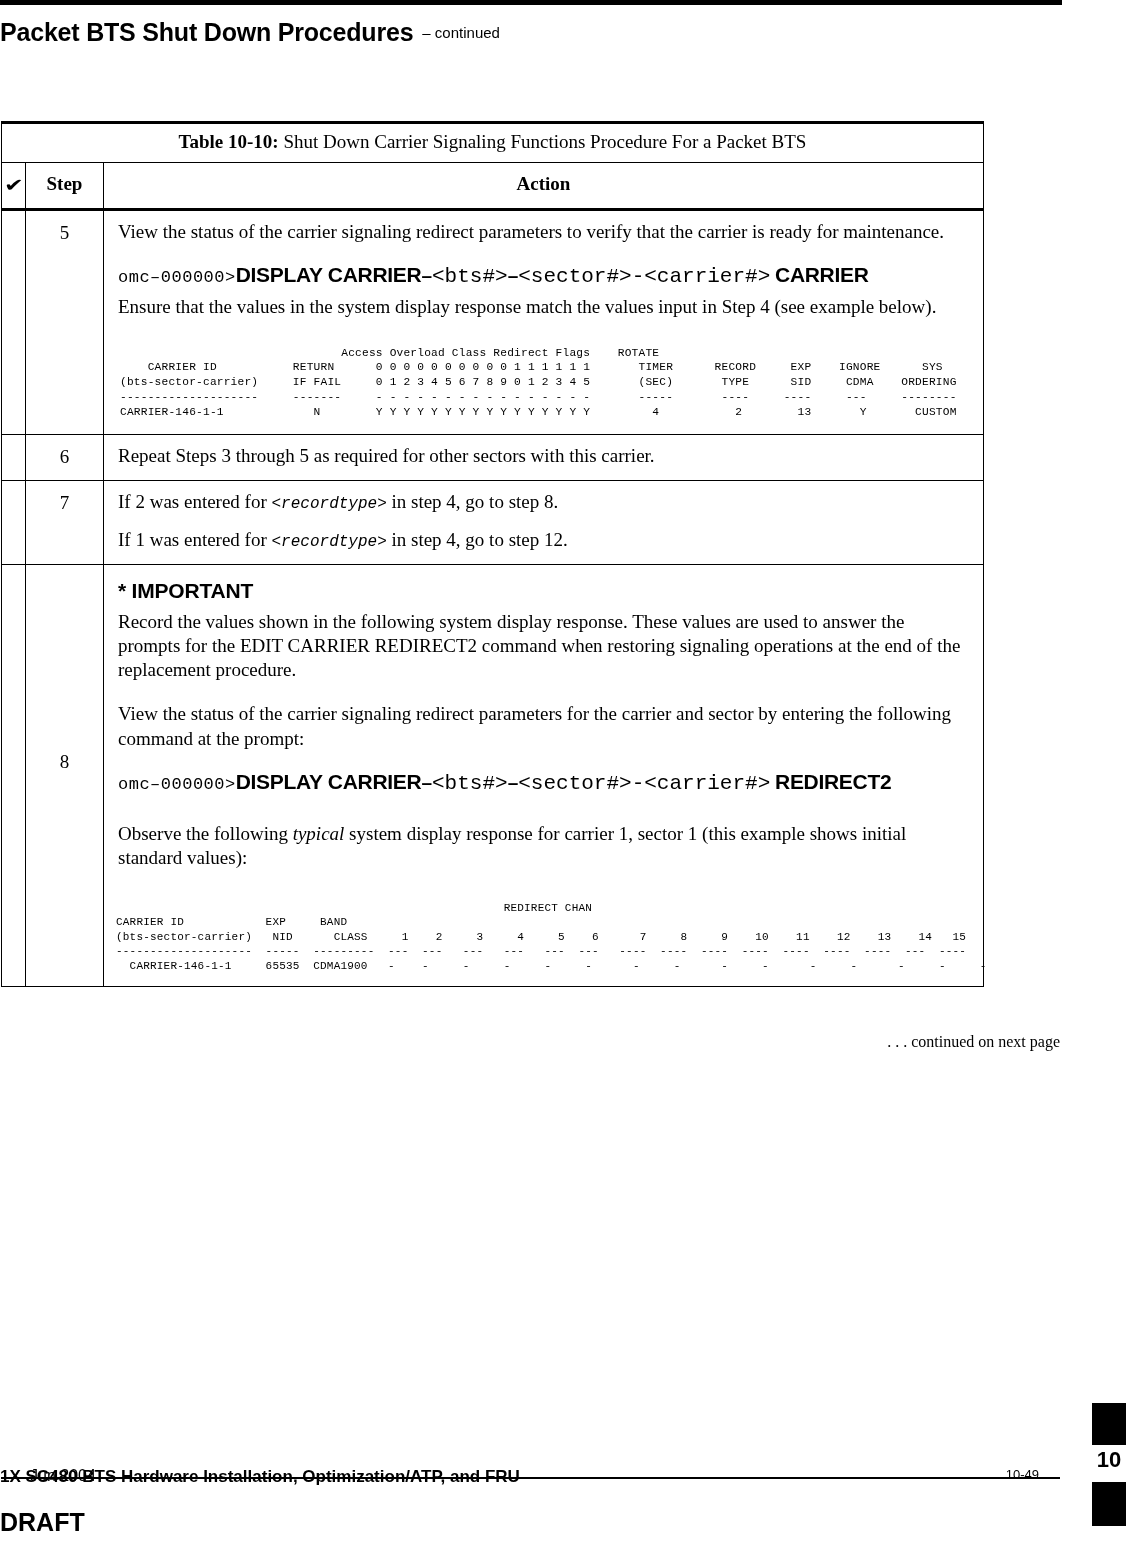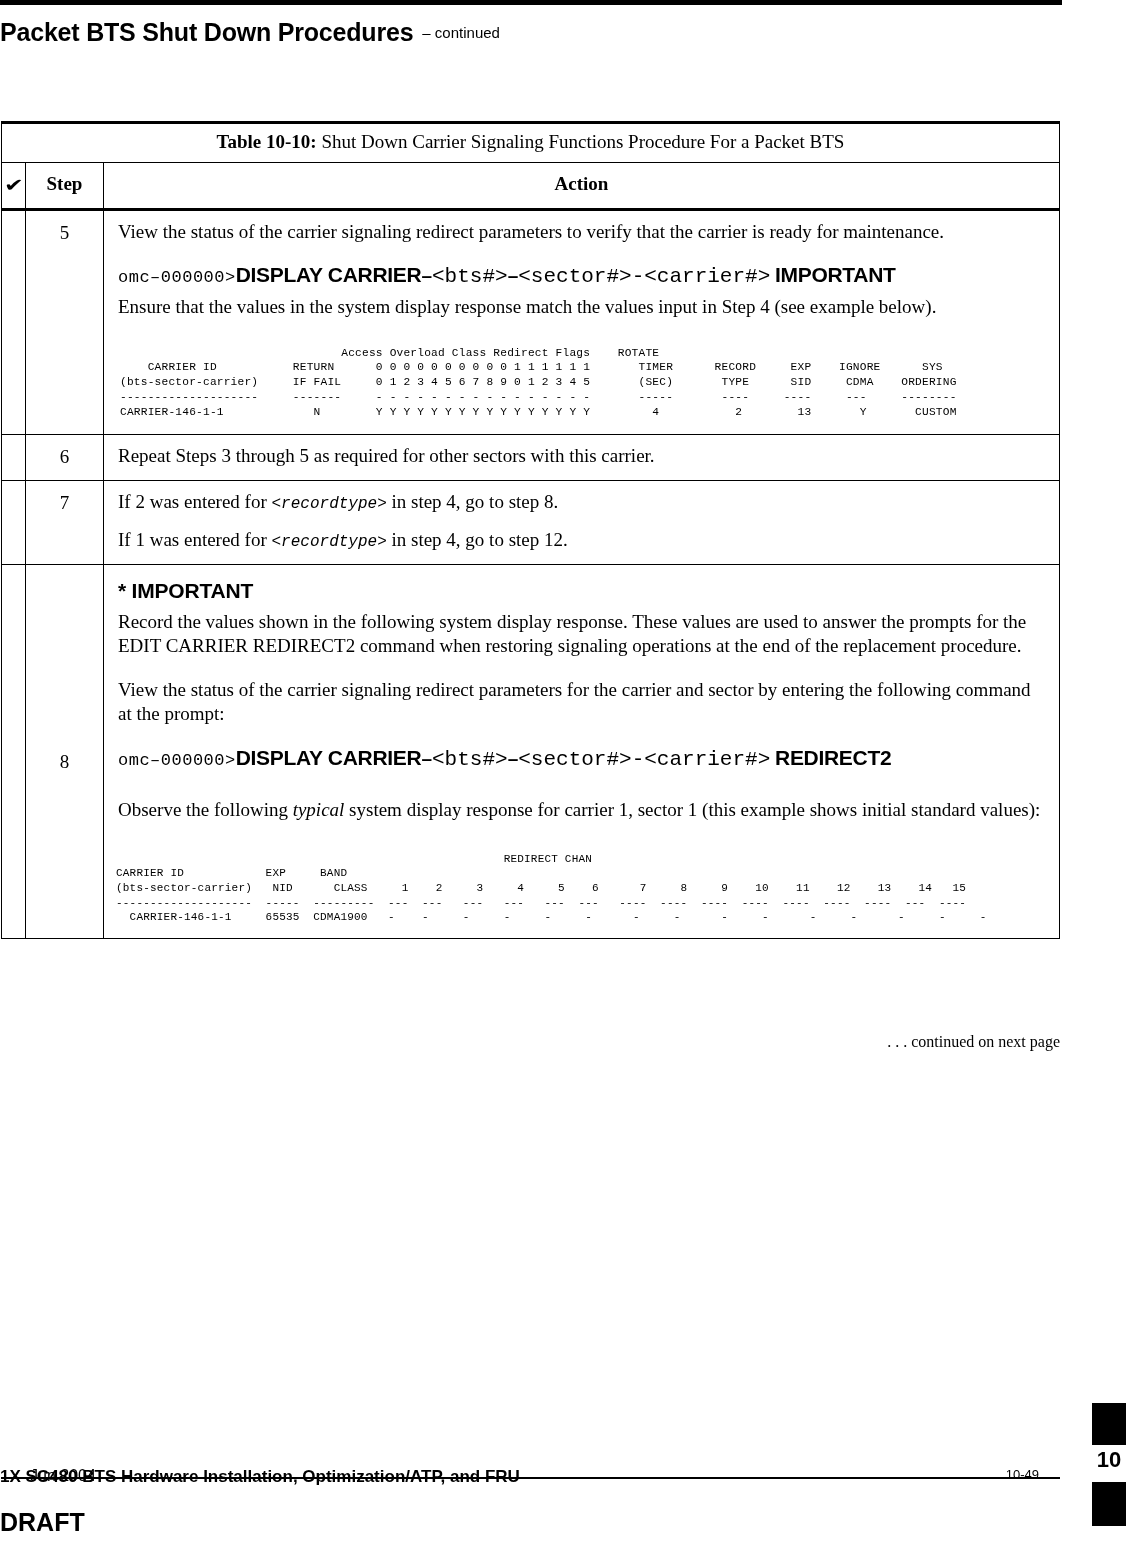--- a/index.html
+++ b/index.html
@@ -45,21 +45,21 @@
     padding-left: 9px;
     position: relative;
     top: -3px;
   }
 
   
   #proc-table {
     position: absolute;
     left: 1px;
     top: 121px;
-    width: 1059px;
+    width: 983px;
     border-collapse: collapse;
     table-layout: fixed;
   }
   #proc-table td, #proc-table th {
     border: 1px solid #000;
     vertical-align: top;
     padding: 0;
   }
   .caption-cell {
     border-top: 3px solid #000 !important;
@@ -278,21 +278,21 @@
   </tr>
 
   <tr>
     <td></td>
     <td class="step-num">5</td>
     <td class="action">
       <p>View the status of the carrier signaling redirect parameters to verify that the carrier is ready for maintenance.</p>
 
       <div class="cli-line">
         <span class="cli-prompt">omc–000000&gt;</span><span class="cli-cmd">DISPLAY CARRIER</span><span class="cli-dash">–</span><span class="cli-arg">&lt;bts#&gt;</span><span class="cli-dash">–</span><span class="cli-arg">&lt;sector#&gt;-&lt;carrier#&gt;</span>
-        <span class="cli-cmd">IMPORTANT</span>
+        <span class="cli-cmd">CARRIER</span>
       </div>
 
       <p>Ensure that the values in the system display response match the values input in Step 4 (see example below).</p>
 
       <pre class="sysresp resp-block-1">                                Access Overload Class Redirect Flags    ROTATE
     CARRIER ID           RETURN      0 0 0 0 0 0 0 0 0 0 1 1 1 1 1 1       TIMER      RECORD     EXP    IGNORE      SYS
 (bts-sector-carrier)     IF FAIL     0 1 2 3 4 5 6 7 8 9 0 1 2 3 4 5       (SEC)       TYPE      SID     CDMA    ORDERING
 --------------------     -------     - - - - - - - - - - - - - - - -       -----       ----     ----     ---     --------
 CARRIER-146-1-1             N        Y Y Y Y Y Y Y Y Y Y Y Y Y Y Y Y         4           2        13       Y       CUSTOM</pre>
     </td>

